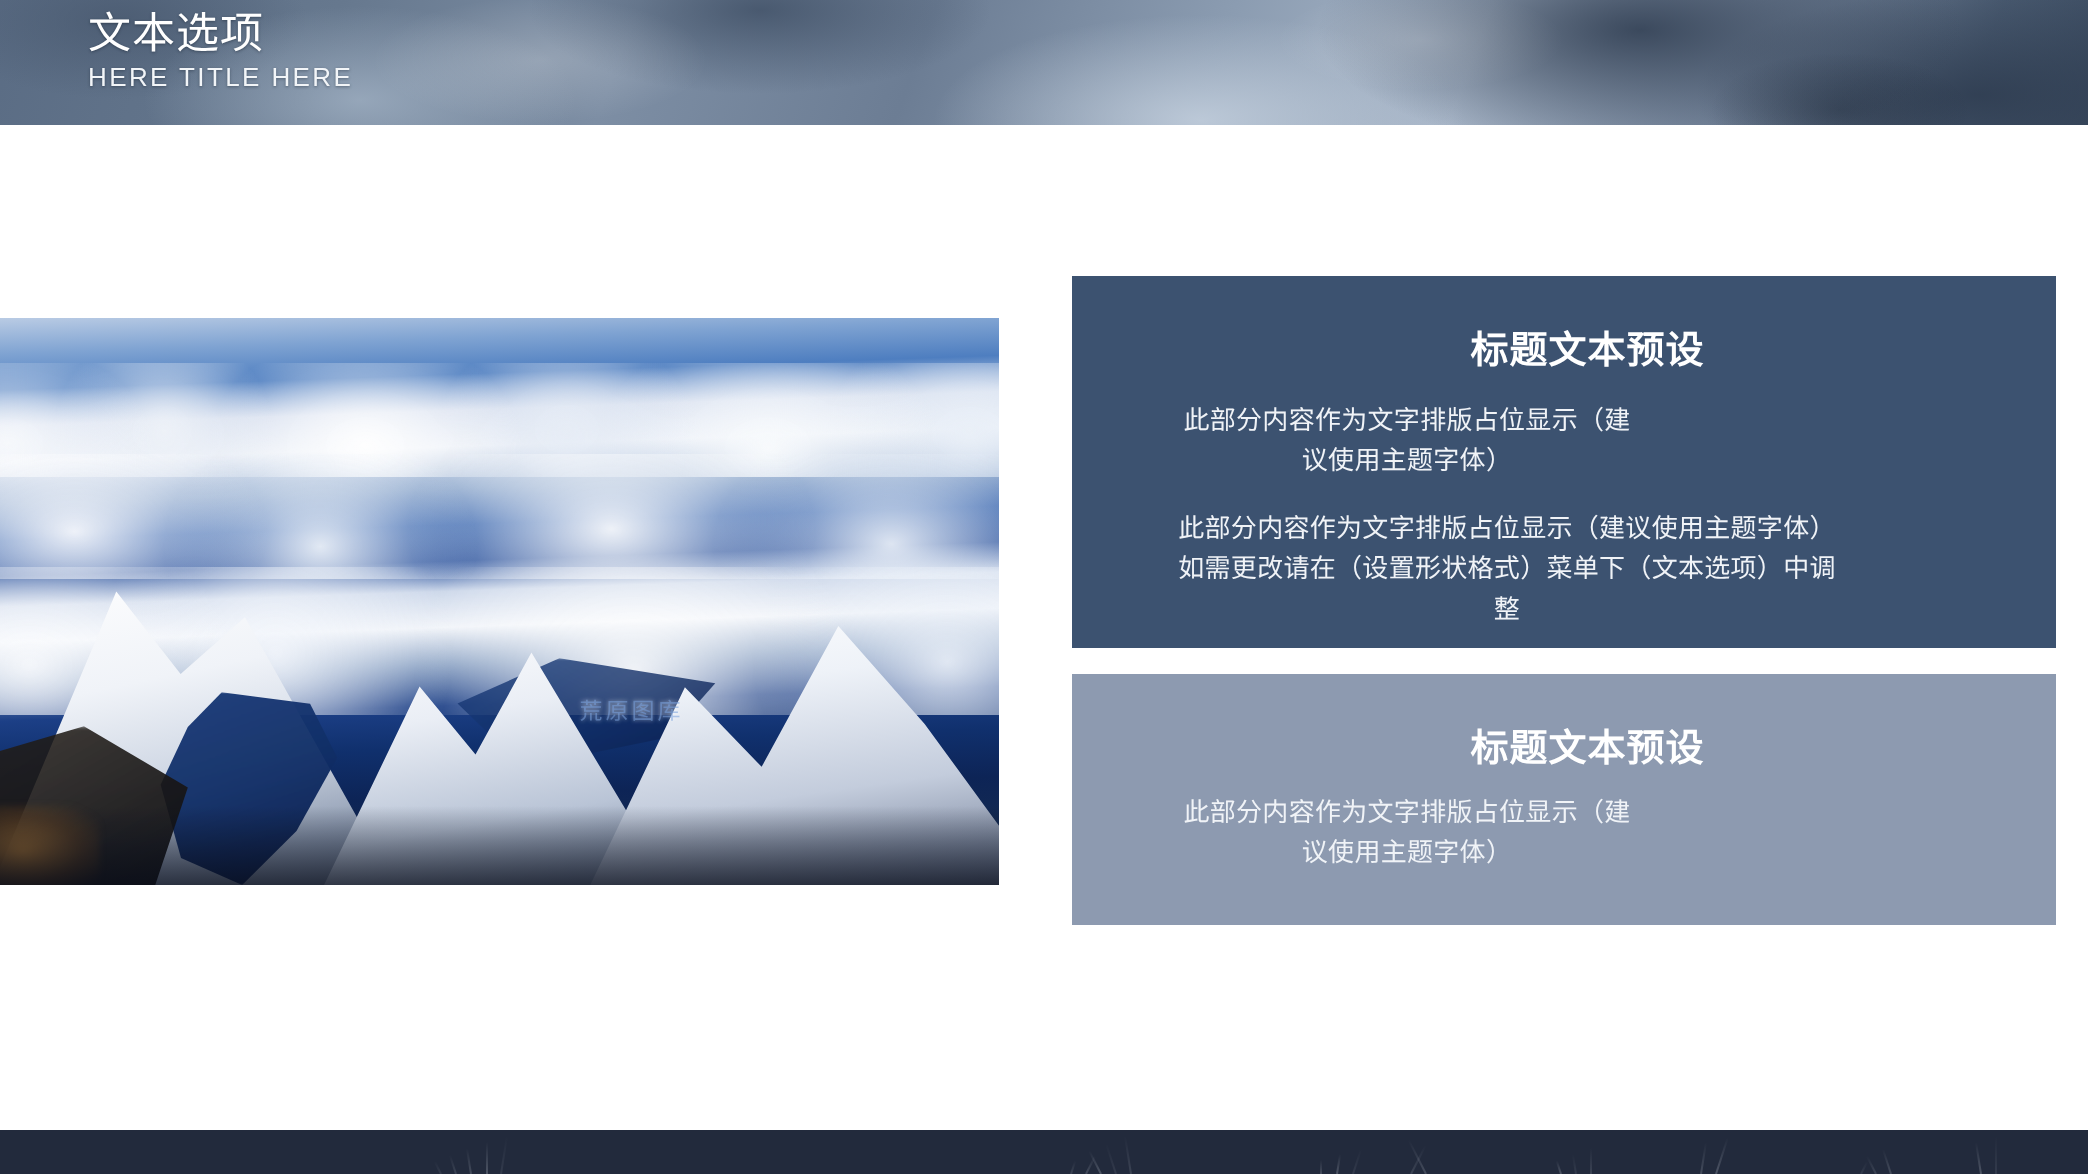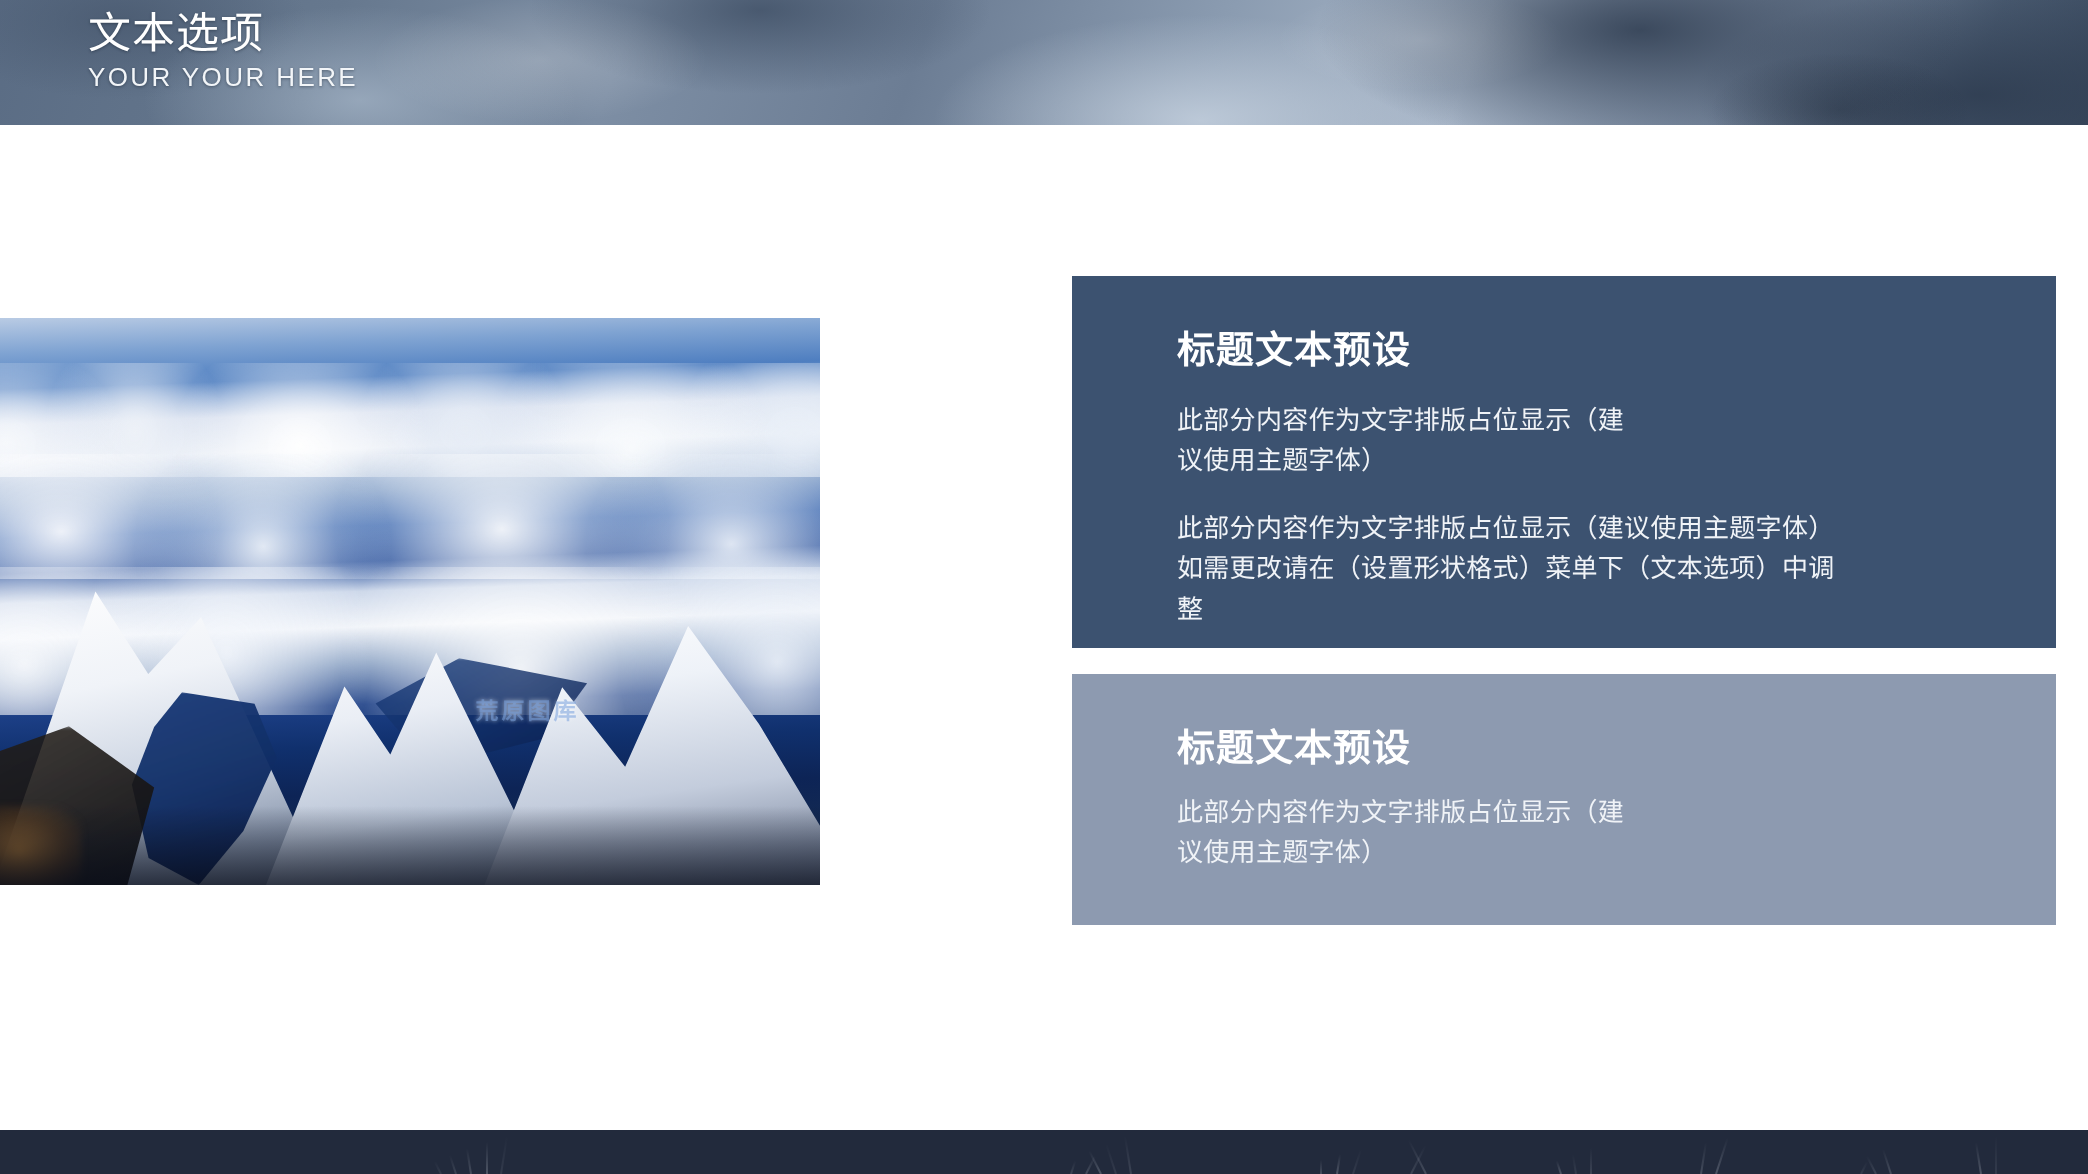--- a/index.html
+++ b/index.html
@@ -75,25 +75,24 @@
     font-weight: 400;
     margin: 3px 0 0 0;
     text-shadow: 0 1px 3px rgba(20,30,45,0.45);
   }
 
   
   .photo-frame {
     position: absolute;
     left: 0px;
     top: 318px;
-    width: 820px;
+    width: 999px;
     height: 567px;
     overflow: hidden;
     background: #16325c;
-    font-weight: bold;
   }
   .photo-sky {
     position: absolute;
     inset: 0;
     background:
       linear-gradient(178deg,
         #b9cbe4 0%,
         #7fa3d2 6%,
         #4e7ec0 12%,
         #d3dced 18%,
@@ -239,20 +238,21 @@
     text-shadow: 0 0 4px rgba(255,255,255,0.5);
     user-select: none;
     font-family: "DejaVu Sans", "Liberation Sans", sans-serif;
   }
 
   
   .panel {
     position: absolute;
     padding: 52px 58px 40px 105px;
     box-sizing: border-box;
+    text-align: center;
   }
   .panel-primary {
     left: 1072px;
     top: 276px;
     width: 984px;
     height: 372px;
     background: #3c5270;
   }
   .panel-secondary {
     left: 1072px;
@@ -311,21 +311,21 @@
   }
 </style>
 </head>
 <body>
 
 <div class="slide">
 
   <div class="header-banner">
     <div class="header-text">
       <h1 class="header-title-cn">文本选项</h1>
-      <div class="header-title-en">YOUR YOUR HERE</div>
+      <div class="header-title-en">HERE TITLE HERE</div>
     </div>
   </div>
 
   <div class="photo-frame">
     <div class="photo-sky"></div>
     <div class="ridge ridge-1"></div>
     <div class="ridge ridge-2"></div>
     <div class="ridge ridge-3"></div>
     <div class="lake-2"></div>
     <div class="peak peak-left"></div>

